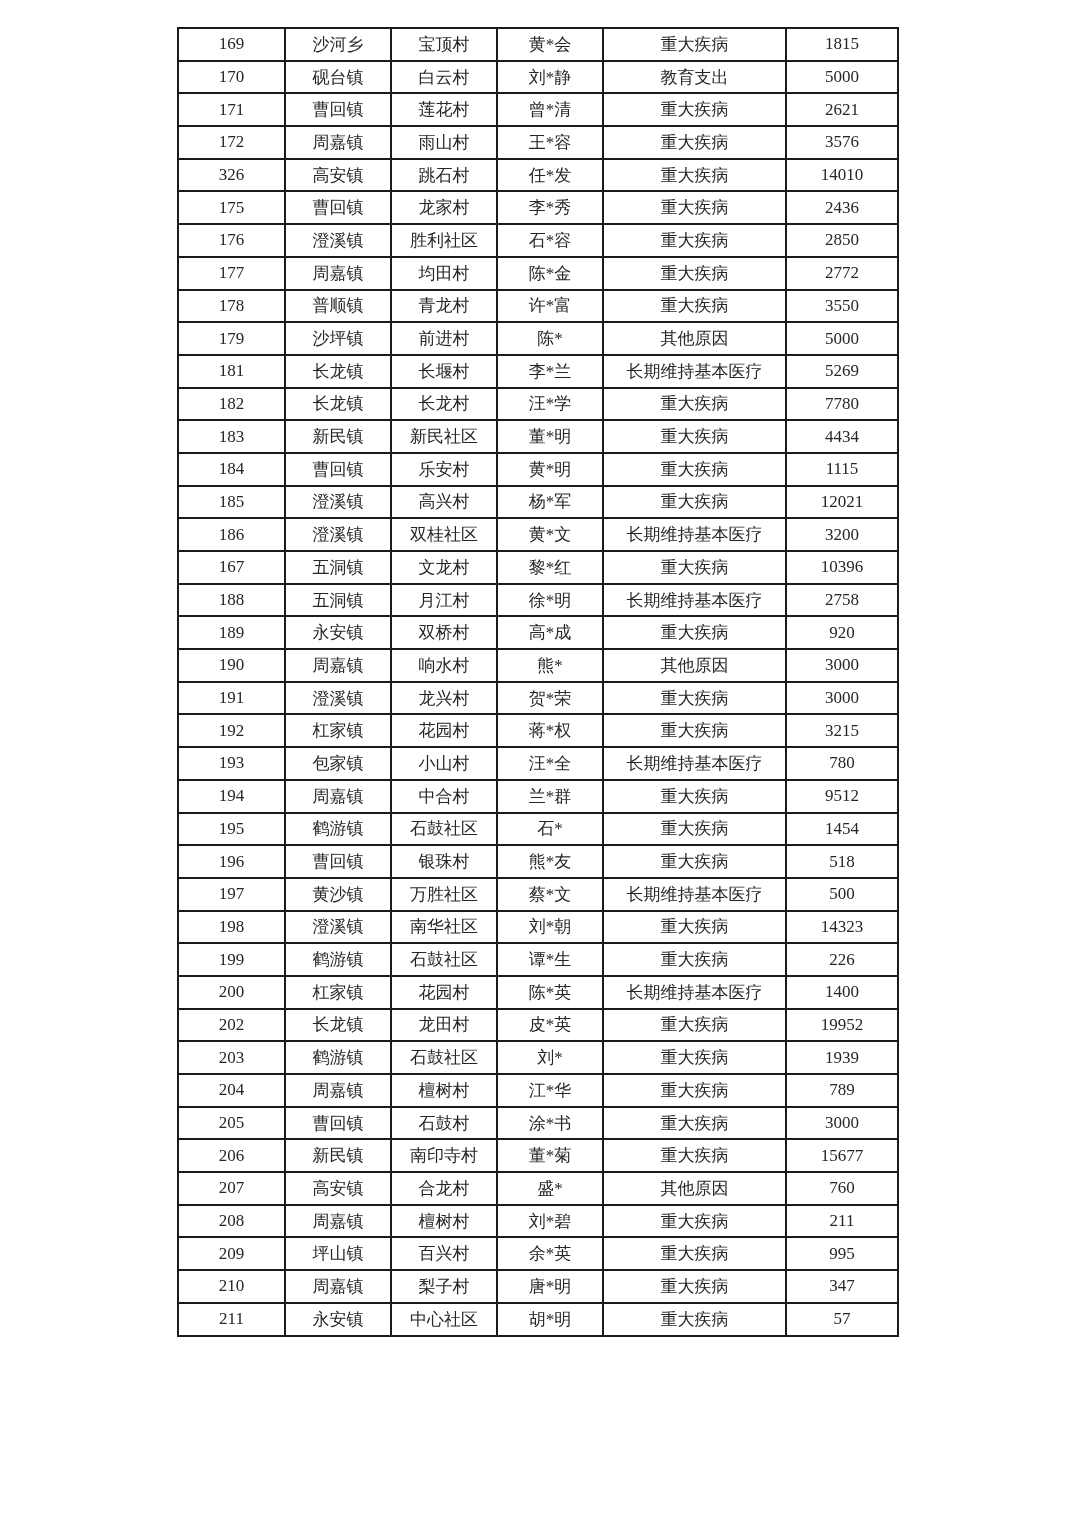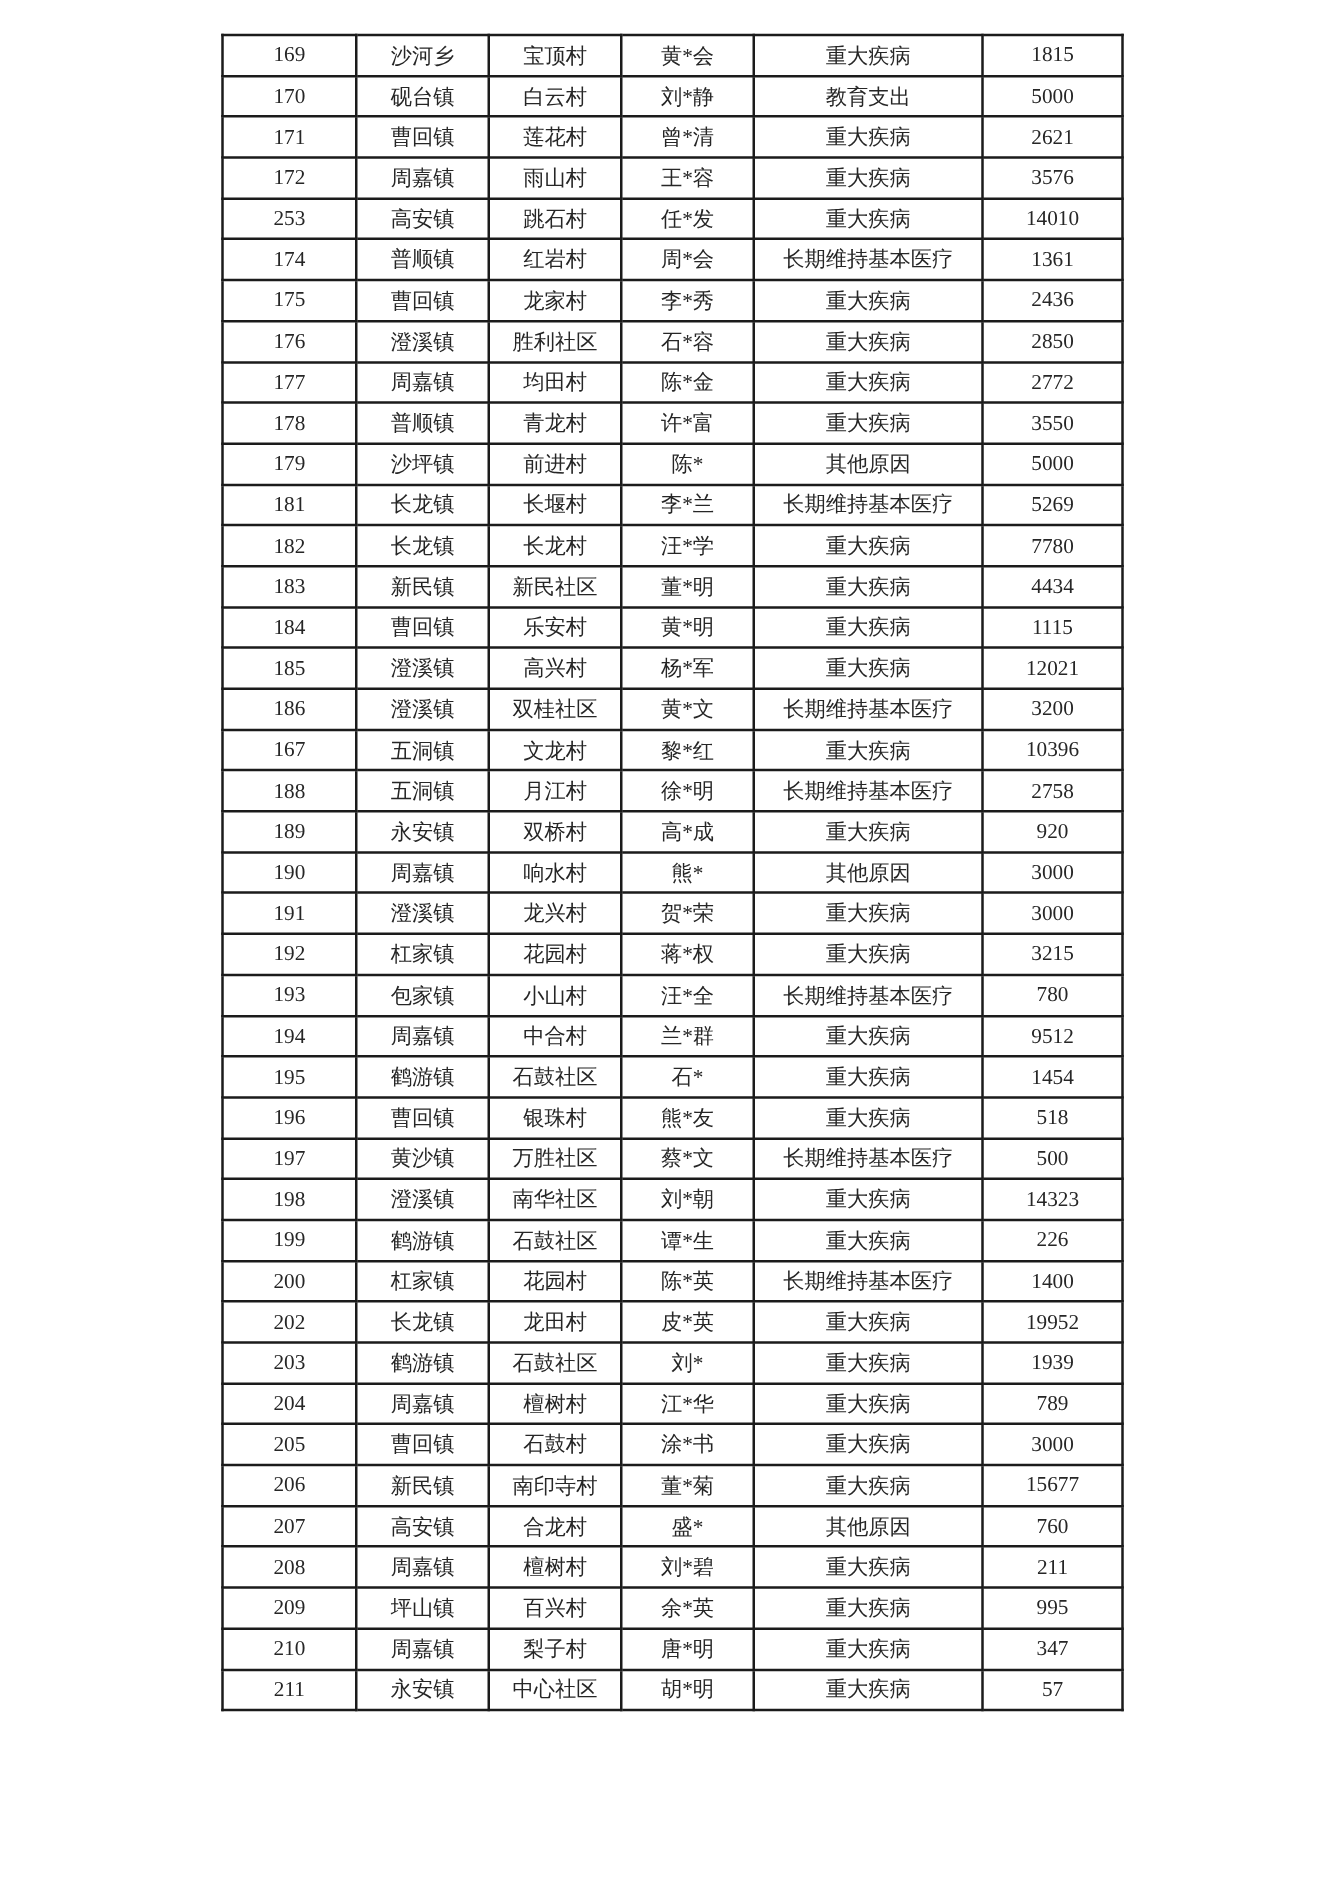--- a/index.html
+++ b/index.html
@@ -87,34 +87,26 @@
         </tr>
         <tr>
           <td>172</td>
           <td>周嘉镇</td>
           <td>雨山村</td>
           <td>王*容</td>
           <td>重大疾病</td>
           <td>3576</td>
         </tr>
         <tr>
-          <td>253</td>
+          <td>326</td>
           <td>高安镇</td>
           <td>跳石村</td>
           <td>任*发</td>
           <td>重大疾病</td>
           <td>14010</td>
-        </tr>
-        <tr>
-          <td>174</td>
-          <td>普顺镇</td>
-          <td>红岩村</td>
-          <td>周*会</td>
-          <td>长期维持基本医疗</td>
-          <td>1361</td>
         </tr>
         <tr>
           <td>175</td>
           <td>曹回镇</td>
           <td>龙家村</td>
           <td>李*秀</td>
           <td>重大疾病</td>
           <td>2436</td>
         </tr>
         <tr>

